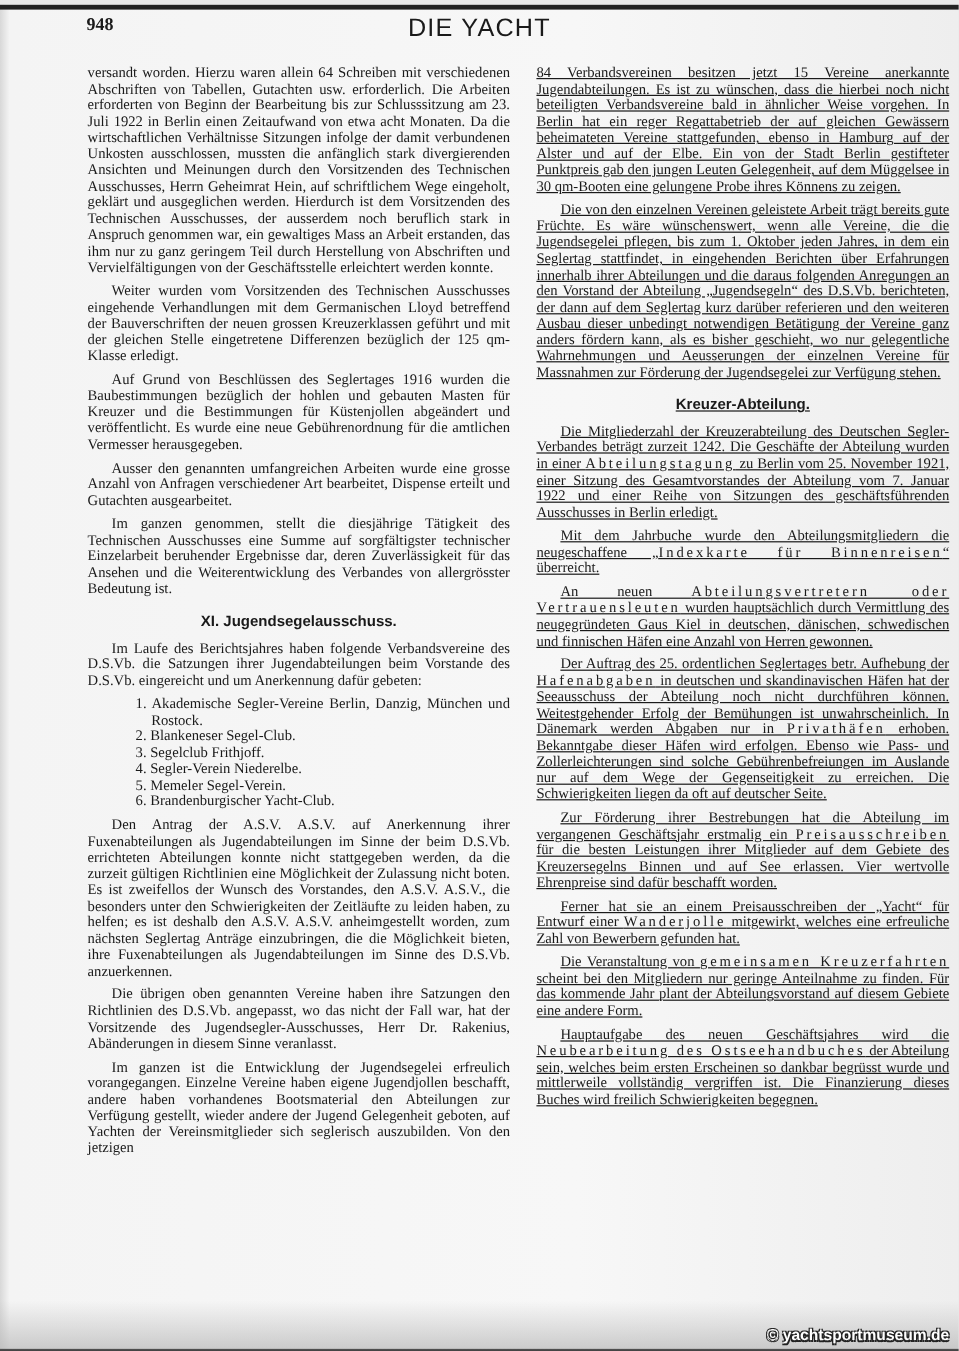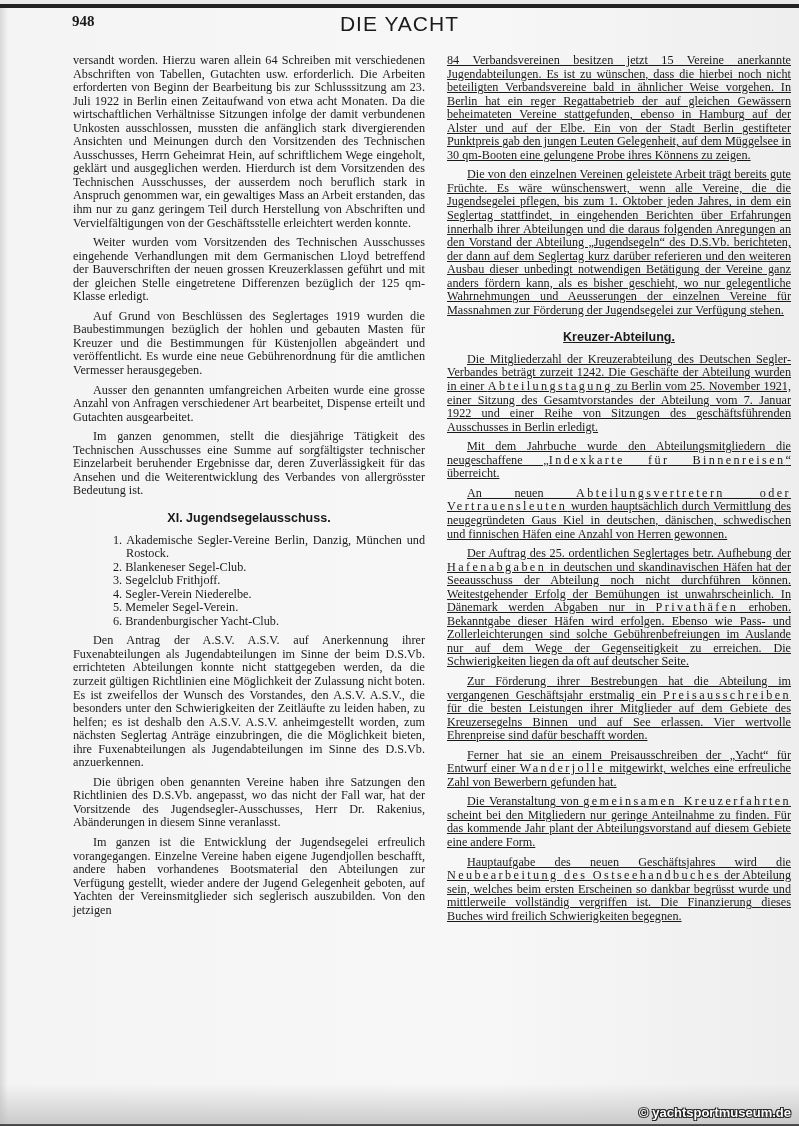--- a/index.html
+++ b/index.html
@@ -39,24 +39,25 @@
 <body>
 
 <div class="page">
   <div class="top-edge"></div>
   <div class="page-number">948</div>
   <div class="running-head">DIE YACHT</div>
 
   <div class="col left">
     <p class="noindent">versandt worden. Hierzu waren allein 64 Schreiben mit verschiedenen Abschriften von Tabellen, Gutachten usw. erforderlich. Die Arbeiten erforderten von Beginn der Bearbeitung bis zur Schlusssitzung am 23. Juli 1922 in Berlin einen Zeitaufwand von etwa acht Monaten. Da die wirtschaftlichen Verhältnisse Sitzungen infolge der damit verbundenen Unkosten ausschlossen, mussten die anfänglich stark divergierenden Ansichten und Meinungen durch den Vorsitzenden des Technischen Ausschusses, Herrn Geheimrat Hein, auf schriftlichem Wege eingeholt, geklärt und ausgeglichen werden. Hierdurch ist dem Vorsitzenden des Technischen Ausschusses, der ausserdem noch beruflich stark in Anspruch genommen war, ein gewaltiges Mass an Arbeit erstanden, das ihm nur zu ganz geringem Teil durch Herstellung von Abschriften und Vervielfältigungen von der Geschäftsstelle erleichtert werden konnte.</p>
     <p>Weiter wurden vom Vorsitzenden des Technischen Ausschusses eingehende Verhandlungen mit dem Germanischen Lloyd betreffend der Bauverschriften der neuen grossen Kreuzerklassen geführt und mit der gleichen Stelle eingetretene Differenzen bezüglich der 125 qm-Klasse erledigt.</p>
-    <p>Auf Grund von Beschlüssen des Seglertages 1919 wurden die Baubestimmungen bezüglich der hohlen und gebauten Masten für Kreuzer und die Bestimmungen für Küstenjollen abgeändert und veröffentlicht. Es wurde eine neue Gebührenordnung für die amtlichen Vermesser herausgegeben.</p>
+    <p>Auf Grund von Beschlüssen des Seglertages 1916 wurden die Baubestimmungen bezüglich der hohlen und gebauten Masten für Kreuzer und die Bestimmungen für Küstenjollen abgeändert und veröffentlicht. Es wurde eine neue Gebührenordnung für die amtlichen Vermesser herausgegeben.</p>
     <p>Ausser den genannten umfangreichen Arbeiten wurde eine grosse Anzahl von Anfragen verschiedener Art bearbeitet, Dispense erteilt und Gutachten ausgearbeitet.</p>
     <p>Im ganzen genommen, stellt die diesjährige Tätigkeit des Technischen Ausschusses eine Summe auf sorgfältigster technischer Einzelarbeit beruhender Ergebnisse dar, deren Zuverlässigkeit für das Ansehen und die Weiterentwicklung des Verbandes von allergrösster Bedeutung ist.</p>
     <h2>XI. Jugendsegelausschuss.</h2>
+    <p>Im Laufe des Berichtsjahres haben folgende Verbandsvereine des D.S.Vb. die Satzungen ihrer Jugendabteilungen beim Vorstande des D.S.Vb. eingereicht und um Anerkennung dafür gebeten:</p>
     <ol>
       <li>1. Akademische Segler-Vereine Berlin, Danzig, München und Rostock.</li>
       <li>2. Blankeneser Segel-Club.</li>
       <li>3. Segelclub Frithjoff.</li>
       <li>4. Segler-Verein Niederelbe.</li>
       <li>5. Memeler Segel-Verein.</li>
       <li>6. Brandenburgischer Yacht-Club.</li>
     </ol>
     <p>Den Antrag der A.S.V. A.S.V. auf Anerkennung ihrer Fuxenabteilungen als Jugendabteilungen im Sinne der beim D.S.Vb. errichteten Abteilungen konnte nicht stattgegeben werden, da die zurzeit gültigen Richtlinien eine Möglichkeit der Zulassung nicht boten. Es ist zweifellos der Wunsch des Vorstandes, den A.S.V. A.S.V., die besonders unter den Schwierigkeiten der Zeitläufte zu leiden haben, zu helfen; es ist deshalb den A.S.V. A.S.V. anheimgestellt worden, zum nächsten Seglertag Anträge einzubringen, die die Möglichkeit bieten, ihre Fuxenabteilungen als Jugendabteilungen im Sinne des D.S.Vb. anzuerkennen.</p>
     <p>Die übrigen oben genannten Vereine haben ihre Satzungen den Richtlinien des D.S.Vb. angepasst, wo das nicht der Fall war, hat der Vorsitzende des Jugendsegler-Ausschusses, Herr Dr. Rakenius, Abänderungen in diesem Sinne veranlasst.</p>

